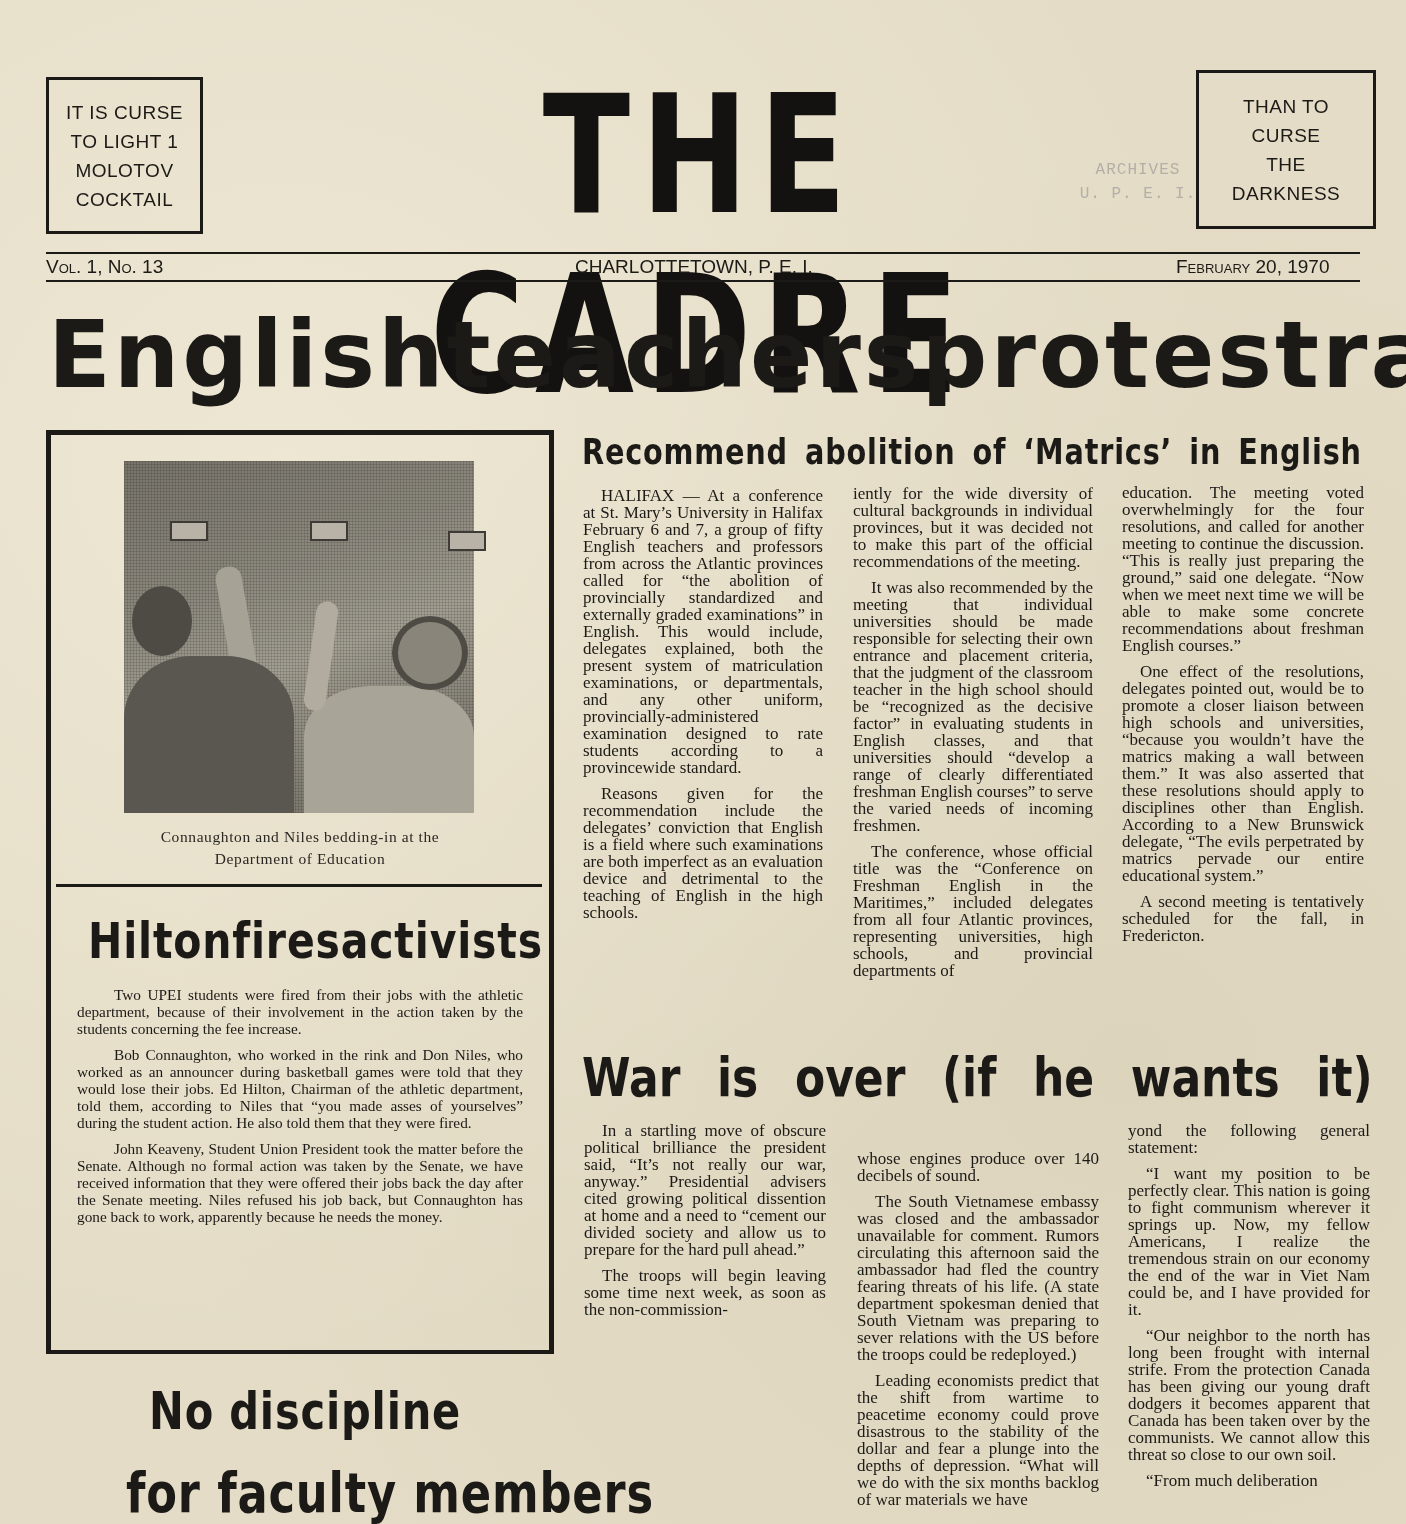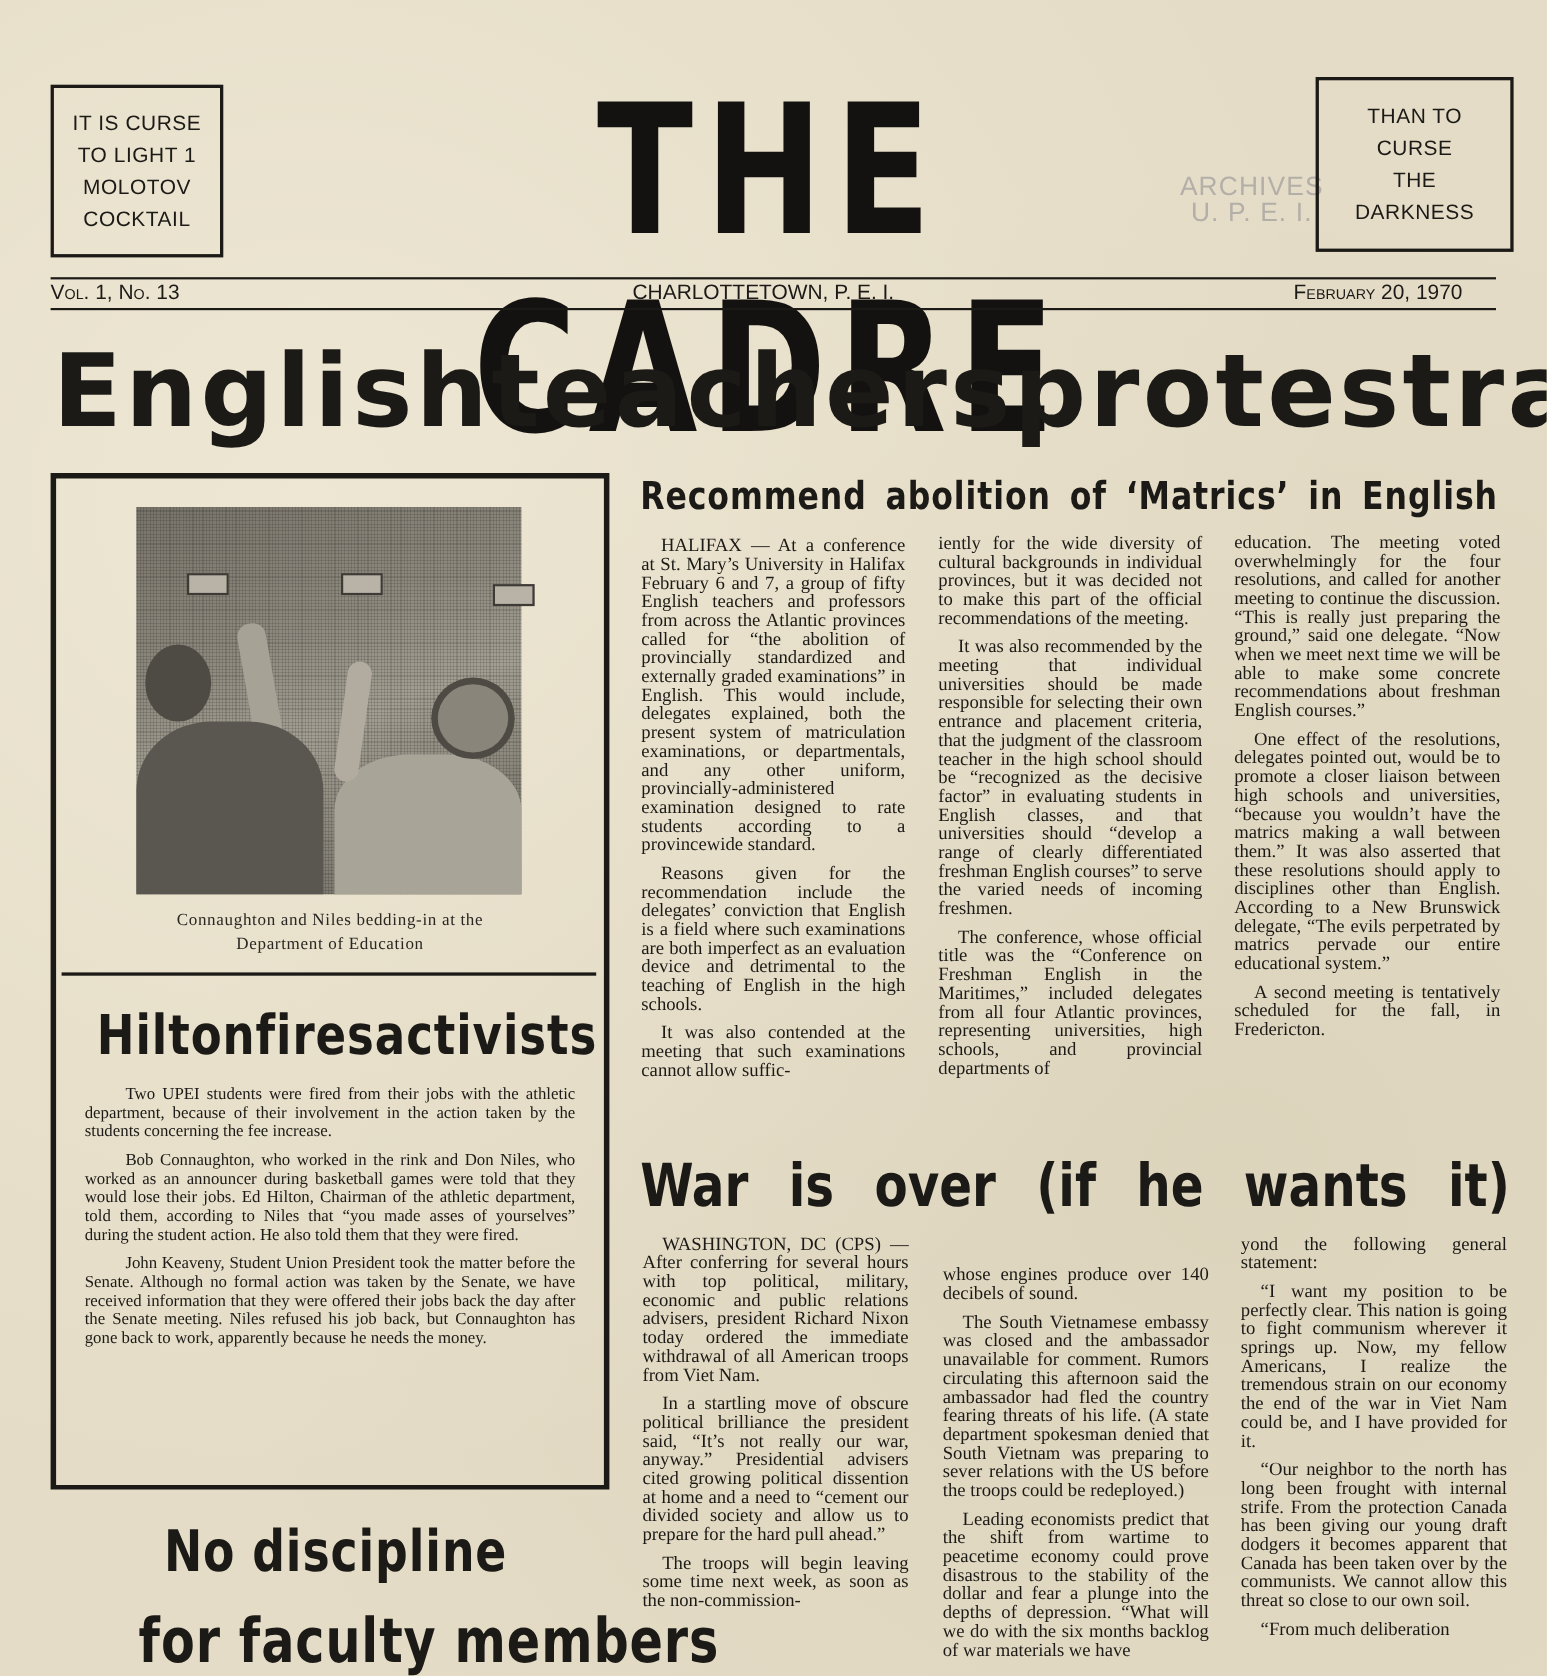--- a/index.html
+++ b/index.html
@@ -28,21 +28,21 @@
     .masthead-title {
       position: absolute; left: 300px; top: 66px; width: 800px; height: 180px;
       font-family: "DejaVu Sans", "Liberation Sans", sans-serif;
       font-weight: bold; font-size: 164px; line-height: 180px;
       text-align: center; letter-spacing: 14px;
       transform: scaleX(0.78); transform-origin: center;
       color: #141210;
     }
     .stamp {
       position: absolute; left: 1068px; top: 158px; width: 140px;
-      font-family: Liberation Sans, sans-serif; font-size: 24px; line-height: 24px;
+      font-family: Liberation Mono, monospace; font-size: 16px; line-height: 24px;
       color: rgba(120,120,130,0.45); text-align: center; letter-spacing: 1px;
     }
 
     .rule { position: absolute; background: #1c1a17; }
     .folio {
       position: absolute; top: 254px; height: 26px;
       font-family: "Liberation Sans", "DejaVu Sans", sans-serif; font-size: 19px; line-height: 26px;
     }
 
     .headline-main {
@@ -192,21 +192,20 @@
   <span>abolition</span>
   <span>of</span>
   <span>‘Matrics’</span>
   <span>in</span>
   <span>English</span>
 </div>
 
 <div class="col" style="left:583px; top:487px; width:240px;">
   <p>HALIFAX — At a conference at St. Mary’s University in Halifax February 6 and 7, a group of fifty English teachers and professors from across the Atlantic provinces called for “the abolition of provincially standardized and externally graded examinations” in English. This would include, delegates explained, both the present system of matriculation examinations, or departmentals, and any other uniform, provincially-administered examination designed to rate students according to a provincewide standard.</p>
   <p>Reasons given for the recommendation include the delegates’ conviction that English is a field where such examinations are both imperfect as an evaluation device and detrimental to the teaching of English in the high schools.</p>
-  <p>It was also contended at the meeting that such examinations cannot allow suffic-</p>
 </div>
 <div class="col" style="left:853px; top:485px; width:240px;">
   <p style="text-indent:0">iently for the wide diversity of cultural backgrounds in individual provinces, but it was decided not to make this part of the official recommendations of the meeting.</p>
   <p>It was also recommended by the meeting that individual universities should be made responsible for selecting their own entrance and placement criteria, that the judgment of the classroom teacher in the high school should be “recognized as the decisive factor” in evaluating students in English classes, and that universities should “develop a range of clearly differentiated freshman English courses” to serve the varied needs of incoming freshmen.</p>
   <p>The conference, whose official title was the “Conference on Freshman English in the Maritimes,” included delegates from all four Atlantic provinces, representing universities, high schools, and provincial departments of</p>
 </div>
 <div class="col" style="left:1122px; top:484px; width:242px;">
   <p style="text-indent:0">education. The meeting voted overwhelmingly for the four resolutions, and called for another meeting to continue the discussion. “This is really just preparing the ground,” said one delegate. “Now when we meet next time we will be able to make some concrete recommendations about freshman English courses.”</p>
   <p>One effect of the resolutions, delegates pointed out, would be to promote a closer liaison between high schools and universities, “because you wouldn’t have the matrics making a wall between them.” It was also asserted that these resolutions should apply to disciplines other than English. According to a New Brunswick delegate, “The evils perpetrated by matrics pervade our entire educational system.”</p>
   <p>A second meeting is tentatively scheduled for the fall, in Fredericton.</p>
@@ -216,21 +215,20 @@
   <span>War</span>
   <span>is</span>
   <span>over</span>
   <span>(if</span>
   <span>he</span>
   <span>wants</span>
   <span>it)</span>
 </div>
 
 <div class="col" style="left:584px; top:1122px; width:242px;">
-  <p>WASHINGTON, DC (CPS) —After conferring for several hours with top political, military, economic and public relations advisers, president Richard Nixon today ordered the immediate withdrawal of all American troops from Viet Nam.</p>
   <p>In a startling move of obscure political brilliance the president said, “It’s not really our war, anyway.” Presidential advisers cited growing political dissention at home and a need to “cement our divided society and allow us to prepare for the hard pull ahead.”</p>
   <p>The troops will begin leaving some time next week, as soon as the non-commission-</p>
 </div>
 <div class="col" style="left:857px; top:1122px; width:242px;margin-top:28px;">
   <p style="text-indent:0">whose engines produce over 140 decibels of sound.</p>
   <p>The South Vietnamese embassy was closed and the ambassador unavailable for comment. Rumors circulating this afternoon said the ambassador had fled the country fearing threats of his life. (A state department spokesman denied that South Vietnam was preparing to sever relations with the US before the troops could be redeployed.)</p>
   <p>Leading economists predict that the shift from wartime to peacetime economy could prove disastrous to the stability of the dollar and fear a plunge into the depths of depression. “What will we do with the six months backlog of war materials we have</p>
 </div>
 <div class="col" style="left:1128px; top:1122px; width:242px;">
   <p style="text-indent:0">yond the following general statement:</p>

